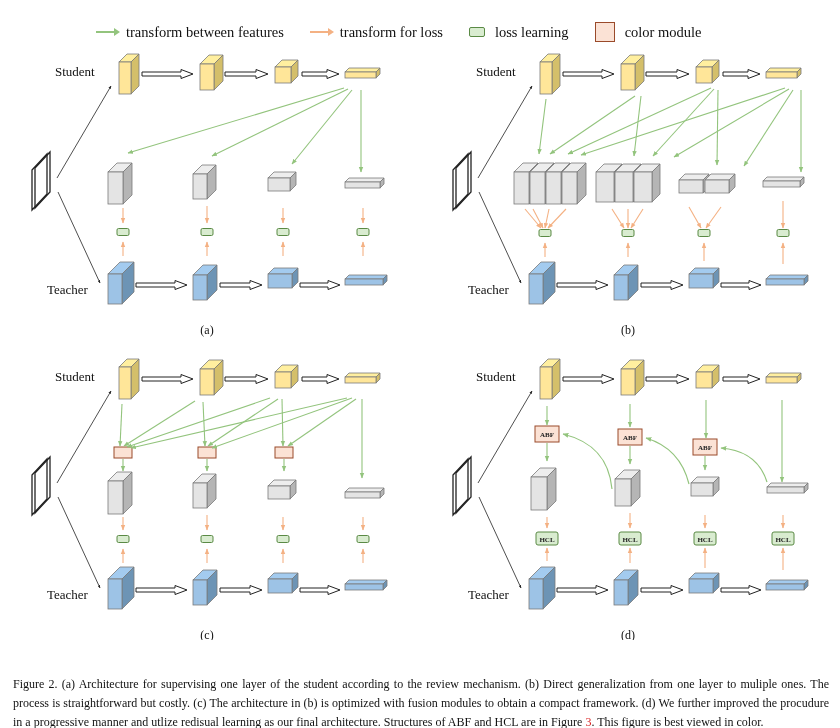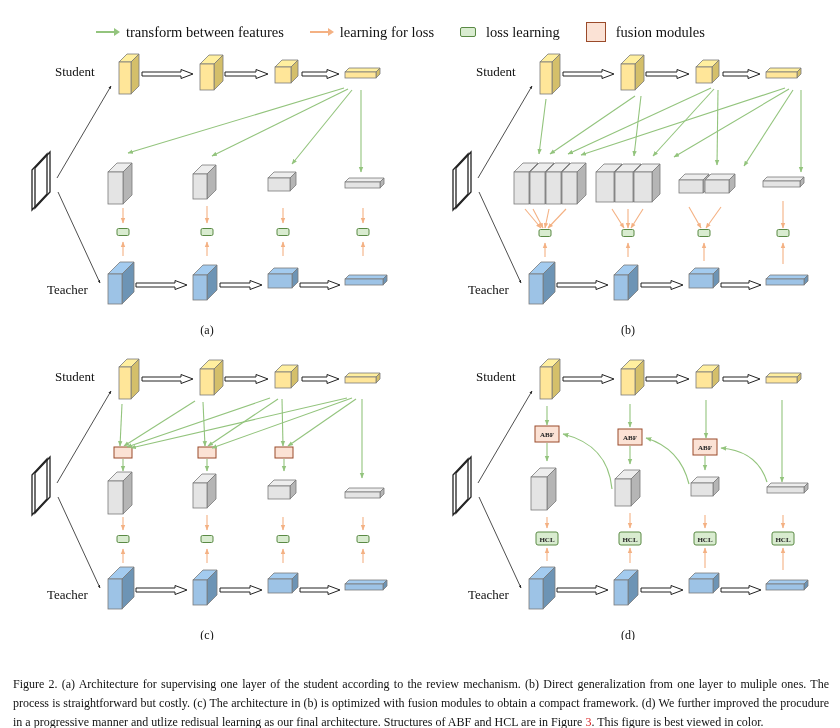--- a/index.html
+++ b/index.html
@@ -24,29 +24,29 @@
 </head>
 <body>
 
 <div class="legend">
   <div class="item">
     <span class="arr" style="background:#93c47d;color:#93c47d"></span>
     <span>transform between features</span>
   </div>
   <div class="item">
     <span class="arr" style="background:#f4b183;color:#f4b183"></span>
-    <span>learning for loss</span>
+    <span>transform for loss</span>
   </div>
   <div class="item">
     <span class="sw-loss"></span>
     <span>loss learning</span>
   </div>
   <div class="item">
     <span class="sw-fus"></span>
-    <span>fusion modules</span>
+    <span>color module</span>
   </div>
 </div>
 
 <svg id="fig" width="840" height="640" viewBox="0 0 840 640">
   <defs>
     <marker id="mG" viewBox="0 0 10 10" refX="9" refY="5" markerWidth="5" markerHeight="5" orient="auto-start-reverse">
       <path d="M0,1 L10,5 L0,9 z" fill="#93c47d"></path>
     </marker>
     <marker id="mO" viewBox="0 0 10 10" refX="9" refY="5" markerWidth="5" markerHeight="5" orient="auto-start-reverse">
       <path d="M0,1 L10,5 L0,9 z" fill="#f4b183"></path>

